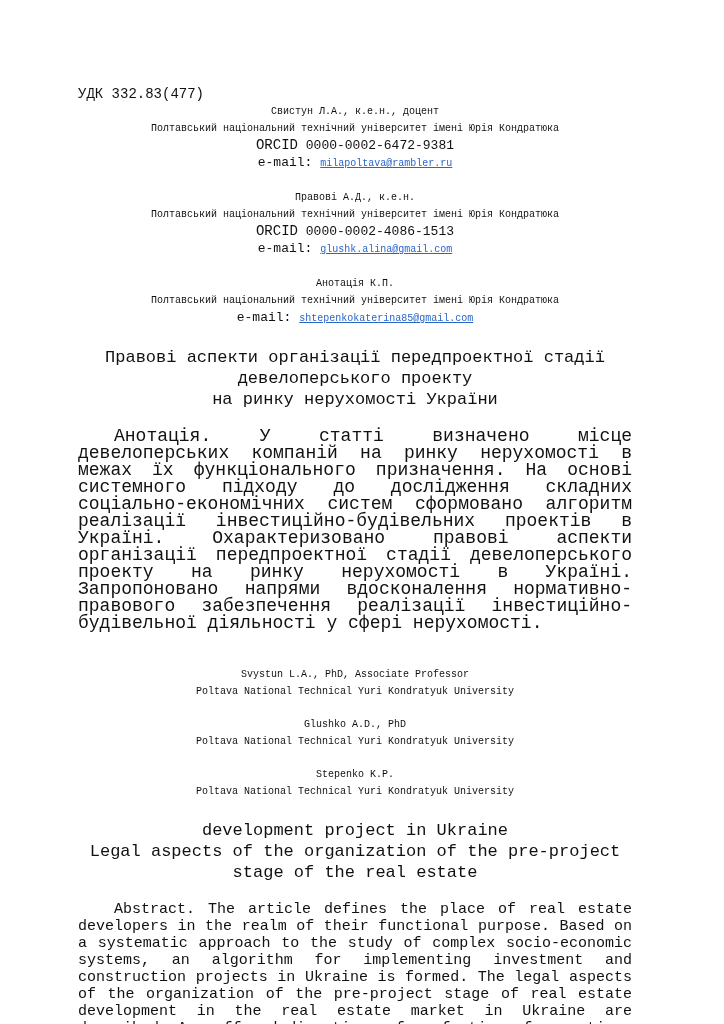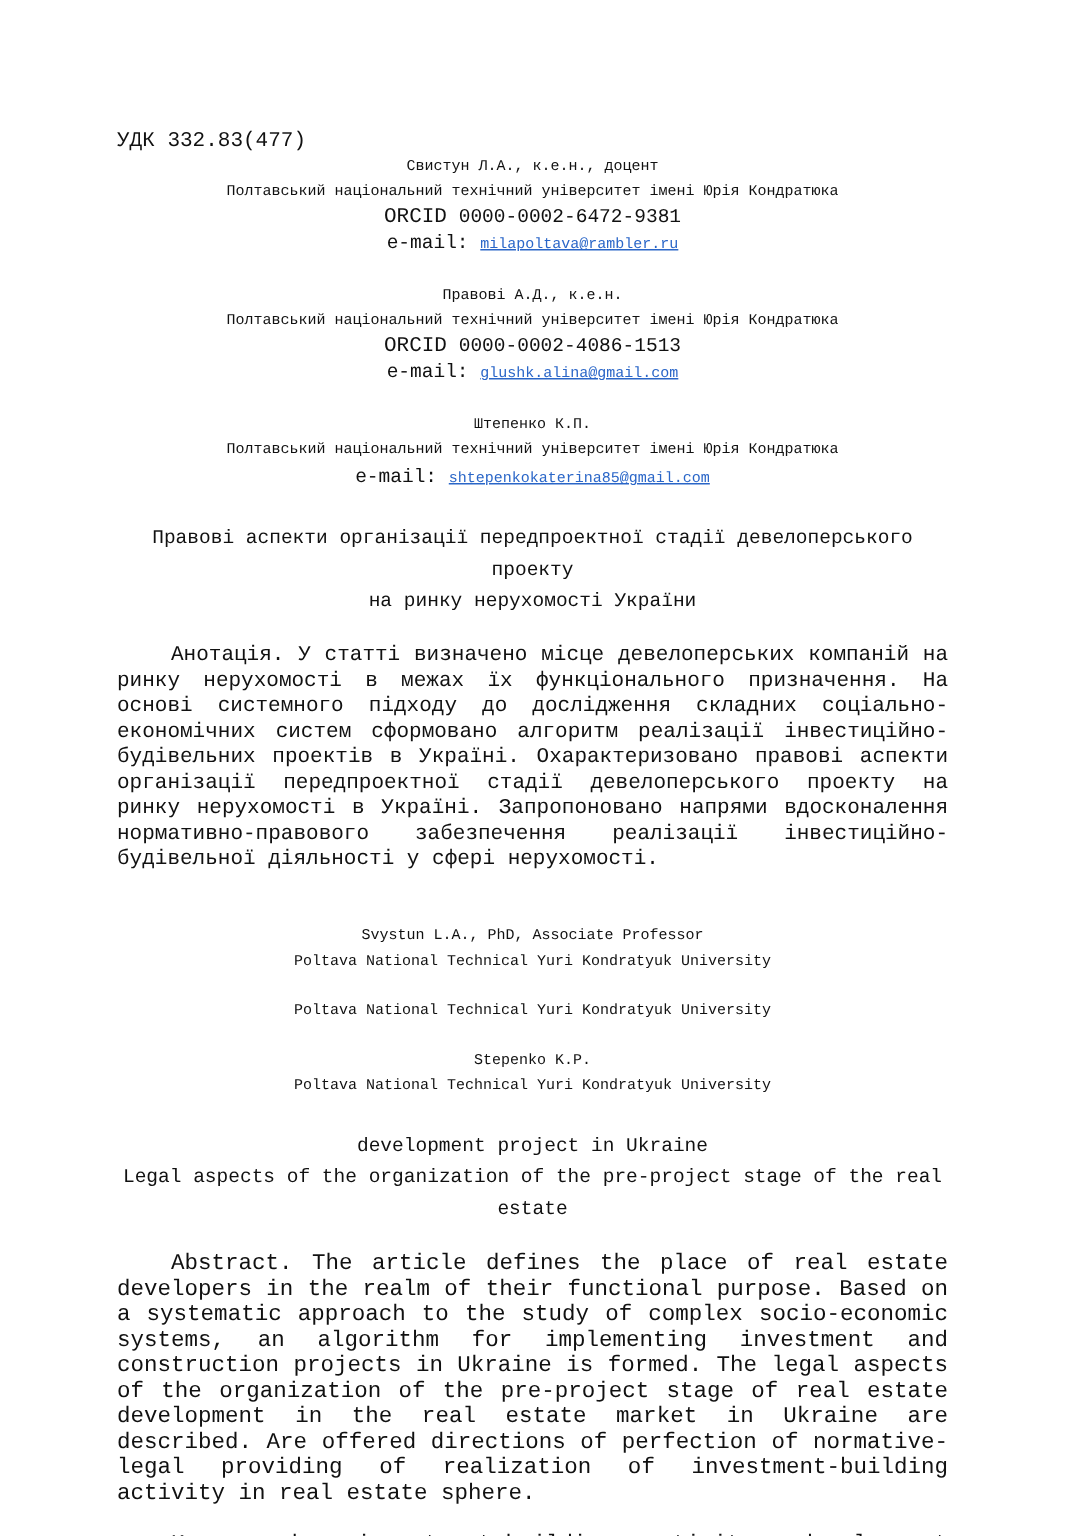--- a/index.html
+++ b/index.html
@@ -6,22 +6,22 @@
   body { width: 724px; height: 1024px; position: relative; overflow: hidden;
          font-family: "Liberation Serif", "DejaVu Serif", serif; color: #111; }
   .page { position: absolute; left: 78px; top: 86px; width: 554px; font-family: Liberation Mono, monospace; }
   .udk { font-size: 14px; line-height: 17px; margin: 0; }
   .center { text-align: center; }
   .aline { font-size: 10px; line-height: 17px; margin: 0; white-space: nowrap; }
   .orcid { font-size: 13px; line-height: 16px; margin: 0; }
   .email { font-size: 13px; line-height: 17px; margin: 0; }
   .email a { color: #2a66c8; text-decoration: underline; font-size: 10px; }
   .gap { height: 17px; }
-  .title { font-size: 13px; line-height: 21px; margin: 0; text-align: center; }
-  .para { font-size: 14px; line-height: 17px; margin: 0; text-align: justify; text-indent: 36px; }
+  .title { font-size: 17px; line-height: 21px; margin: 0; text-align: center; }
+  .para { font-size: 18px; line-height: 17px; margin: 0; text-align: justify; text-indent: 36px; }
   .para.en { font-size: 15px; }
 </style>
 </head>
 <body>
 
 <div class="page">
   <p class="udk">УДК 332.83(477)</p>
 
   <div class="center">
     <p class="aline">Свистун Л.А., к.е.н., доцент</p>
@@ -33,21 +33,21 @@
 
   <div class="center">
     <p class="aline">Правові А.Д., к.е.н.</p>
     <p class="aline">Полтавський національний технічний університет імені Юрія Кондратюка</p>
     <p class="orcid"><span style="font-size:14px">ORCID</span> <span>0000-0002-4086-1513</span></p>
     <p class="email"><span>e-mail:</span> <a>glushk.alina@gmail.com</a></p>
   </div>
   <div class="gap"></div>
 
   <div class="center">
-    <p class="aline">Штепенко К.П.</p>
+    <p class="aline">Анотація К.П.</p>
     <p class="aline">Полтавський національний технічний університет імені Юрія Кондратюка</p>
     <p class="email"><span>e-mail:</span> <a>shtepenkokaterina85@gmail.com</a></p>
   </div>
 
   <div style="height:20px"></div>
   <div>
     <p class="title">Правові аспекти організації передпроектної стадії девелоперського проекту</p>
     <p class="title">на ринку нерухомості України</p>
   </div>
 
@@ -56,20 +56,21 @@
 
   <div style="height:17px"></div>
 
   <div style="height:17px"></div>
   <div class="center">
     <p class="aline">Svystun L.A., PhD, Associate Professor</p>
     <p class="aline">Poltava National Technical Yuri Kondratyuk University</p>
   </div>
   <div style="height:16px"></div>
   <div class="center">
+    <p class="aline">Glushko A.D., PhD</p>
     <p class="aline">Poltava National Technical Yuri Kondratyuk University</p>
   </div>
   <div style="height:16px"></div>
   <div class="center">
     <p class="aline">Stepenko K.P.</p>
     <p class="aline">Poltava National Technical Yuri Kondratyuk University</p>
   </div>
 
   <div style="height:20px"></div>
   <div>

